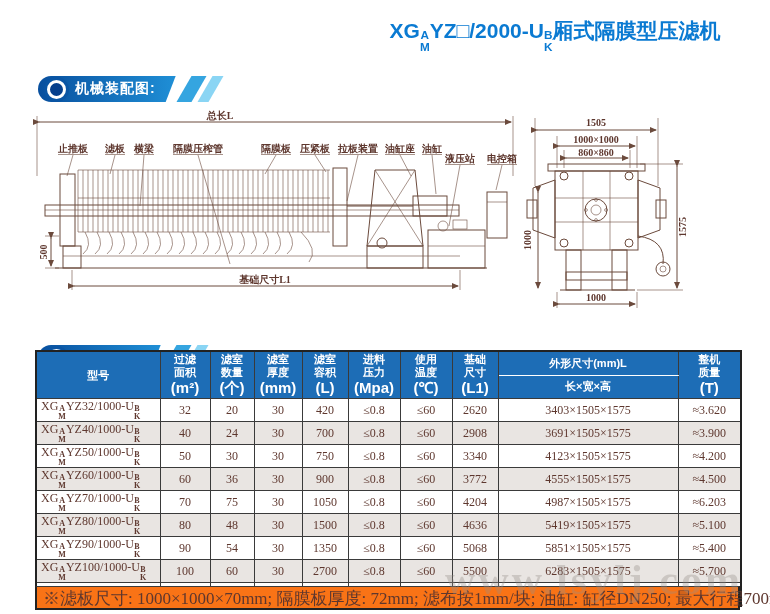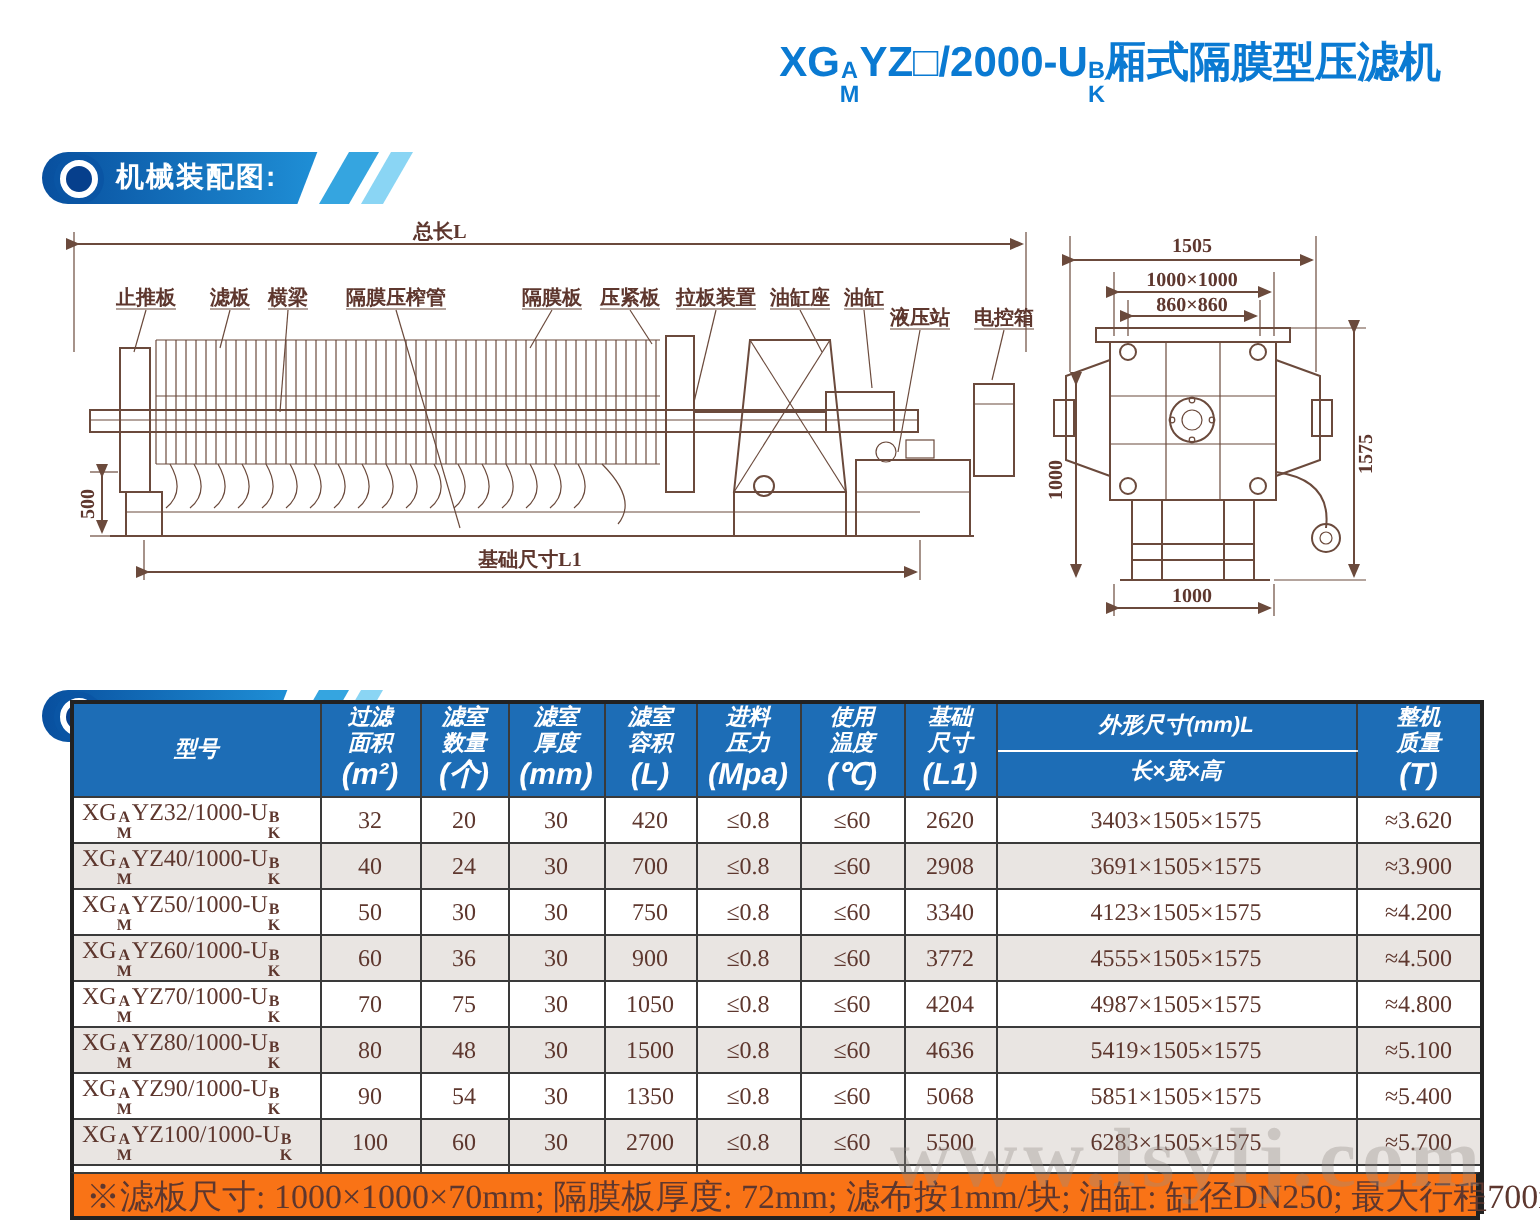--- a/index.html
+++ b/index.html
@@ -4,21 +4,21 @@
 <style>
   html,body{margin:0;padding:0;background:#fff;}
   .page{position:relative;width:770px;height:614px;background:#fff;overflow:hidden;
         font-family:"Liberation Sans",sans-serif;}
   
   .title{position:absolute;top:17px;left:345px;width:420px;text-align:center;
          color:#0a7ad2;font-weight:bold;font-size:21px;white-space:nowrap;}
   .stack{display:inline-flex;flex-direction:column;align-items:center;
          font-size:0.56em;line-height:0.95;vertical-align:-0.12em;font-weight:bold;}
   
-  .banner{position:absolute;left:21px;height:26px;display:flex;align-items:center;justify-content:center;}
+  .banner{position:absolute;left:38px;height:26px;display:flex;align-items:center;justify-content:center;}
   .banner .pill{display:flex;align-items:center;height:26px;padding:0 20px 0 6px;
       background:linear-gradient(90deg,#084f9e,#1f8fd6);
       border-radius:13px 0 0 13px;
       clip-path:polygon(0 0,100% 0,calc(100% - 10px) 100%,0 100%);}
   .banner .ring{width:13px;height:13px;border-radius:50%;background:#063f8c;
       border:3px solid #fff;box-shadow:0 0 0 3px #0a55a4;margin:0 9px 0 3px;flex:none;}
   .banner .txt{color:#fff;font-weight:bold;font-size:14px;letter-spacing:1px;}
   .slash{height:26px;transform:skewX(-30deg);flex:none;}
   .slash.s1{width:15px;margin-left:8px;background:#35a5e0;}
   .slash.s2{width:11px;margin-left:6px;background:#8ad5f4;}
@@ -28,21 +28,21 @@
   .lbl{font-size:10px;}
   .dim{font-size:10px;}
   .ln{stroke:#6b4a3c;stroke-width:1;fill:none;}
   .thin{stroke:#6b4a3c;stroke-width:0.6;fill:none;}
   
   .tech-table{position:absolute;left:35px;top:350px;width:705px;border-collapse:collapse;
       table-layout:fixed;font-family:"Liberation Serif",serif;color:#5e372e;border:2px solid #222;}
   .tech-table th,.tech-table td{border:1px solid #3a3a3a;overflow:hidden;}
   .tech-table thead th{background:#1d6db6;color:#fff;font-family:"Liberation Sans",sans-serif;
       font-weight:bold;font-size:11px;line-height:1.2;padding:1px 0;text-align:center;
-      white-space:pre-line;font-style:italic;}
+      white-space:pre-line;}
   .tech-table thead .unit{display:block;font-size:15px;font-weight:bold;white-space:nowrap;}
   .tech-table thead th.dims-top{border-bottom:1px solid rgba(255,255,255,.85);}
   .tech-table tbody td{font-size:12px;text-align:center;height:21px;padding:0;white-space:nowrap;}
   .tech-table tbody tr.alt{background:#e9e5e2;}
   .tech-table td.model{font-size:12px;padding-left:4px;text-align:left;}
   .tech-table td.model .stack{font-size:8px;line-height:1;}
   
   .footnote{position:absolute;left:35px;top:586px;width:705px;height:24px;box-sizing:border-box;
       border:2px solid #222;border-top:1px solid #3a3a3a;display:flex;align-items:flex-start;
       padding-left:6px;font-family:"Liberation Serif",serif;font-size:17px;color:#5e372e;
@@ -409,21 +409,21 @@
               <span>K</span>
             </span></td>
           <td>70</td>
           <td>75</td>
           <td>30</td>
           <td>1050</td>
           <td>≤0.8</td>
           <td>≤60</td>
           <td>4204</td>
           <td>4987×1505×1575</td>
-          <td>≈4.800</td>
+          <td>≈6.203</td>
         </tr>
         <tr class="alt">
           <td class="model"><span>XG</span><span class="stack">
               <span>A</span>
               <span>M</span>
             </span><span>YZ80/1000-U</span><span class="stack">
               <span>B</span>
               <span>K</span>
             </span></td>
           <td>80</td>

